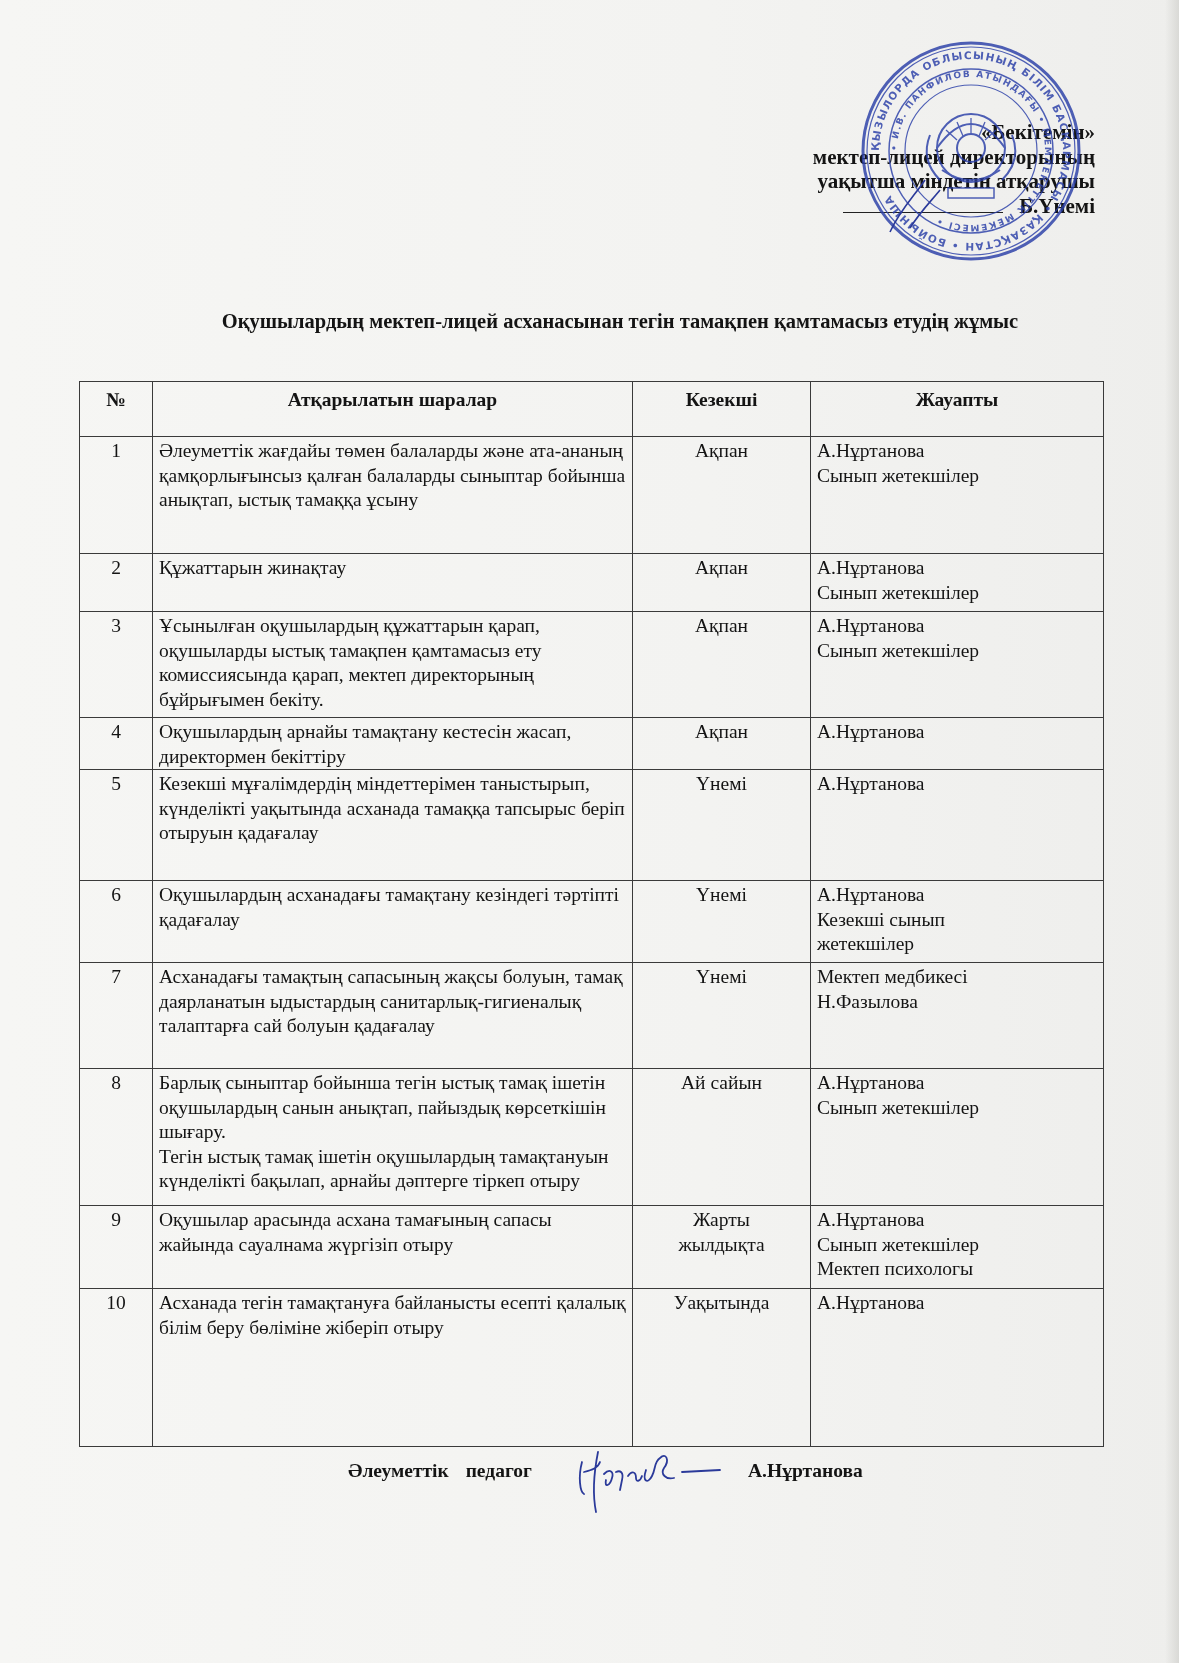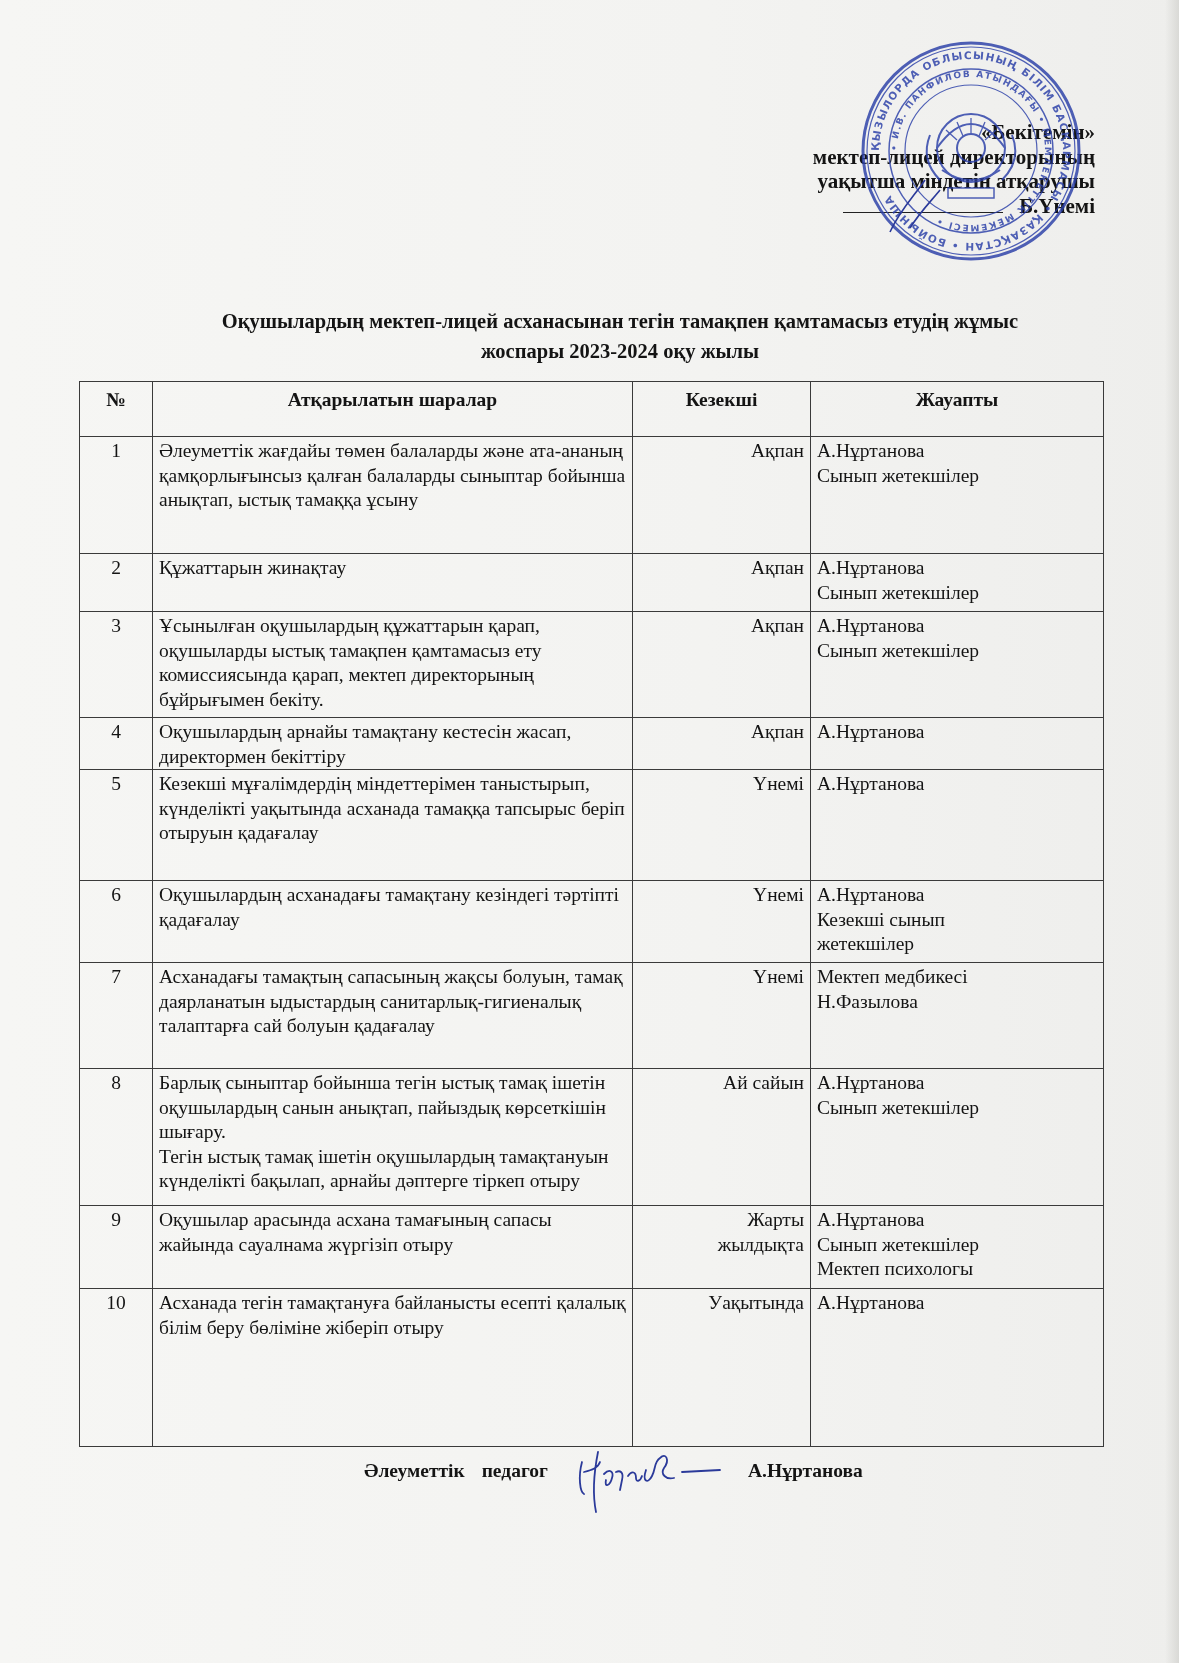--- a/index.html
+++ b/index.html
@@ -41,27 +41,27 @@
   table.plan {
     position:absolute; left:79px; top:381px; width:1024px;
     border-collapse:collapse; table-layout:fixed;
     font-size:19.5px; line-height:24.5px;
   }
   table.plan th, table.plan td {
     border:1.3px solid #3a3a3a; vertical-align:top; padding:2px 6px 0 6px;
   }
   table.plan th { font-weight:bold; text-align:center; padding-top:6px; height:48px; }
   table.plan td.num { text-align:center; }
-  table.plan td.term { text-align:right; }
+  table.plan td.term { text-align:center; }
   table.plan td.resp div, table.plan td.term div { white-space:nowrap; }
   .footer {
     position:absolute; left:348px; top:1452px; width:640px; height:60px;
     font-weight:bold; font-size:19.5px;
   }
-  .footer .role { position:absolute; left:0; top:8px; white-space:nowrap; word-spacing:12px;margin-left:16px; }
+  .footer .role { position:absolute; left:0; top:8px; white-space:nowrap; word-spacing:12px; }
   .footer .name { position:absolute; left:400px; top:8px; white-space:nowrap; }
   .signature { position:absolute; left:222px; top:-20px; width:170px; height:90px; }
   .director-sign { position:absolute; left:870px; top:170px; width:110px; height:70px; z-index:4; }
 </style>
 </head>
 <body>
 
 <div class="paper"></div>
 <div class="right-edge"></div>
 
@@ -104,21 +104,20 @@
   </g>
   <rect x="88" y="148" width="46" height="10" fill="none" stroke="#2a3fa8" stroke-width="1.5"></rect>
 </svg>
 
 <svg class="director-sign" viewBox="0 0 110 70">
   <path d="M20,62 C30,40 45,25 55,10 M40,58 C50,42 62,30 70,20" fill="none" stroke="#2b3a9a" stroke-width="1.6"></path>
 </svg>
 
 <div class="doc-title">
   <div>Оқушылардың мектеп-лицей асханасынан тегін тамақпен қамтамасыз етудің жұмыс</div>
-  <div>жоспары 2023-2024 оқу жылы</div>
 </div>
 
 <table class="plan">
   <colgroup>
     <col style="width:73px">
     <col style="width:480px">
     <col style="width:178px">
     <col style="width:293px">
   </colgroup>
   <thead>

